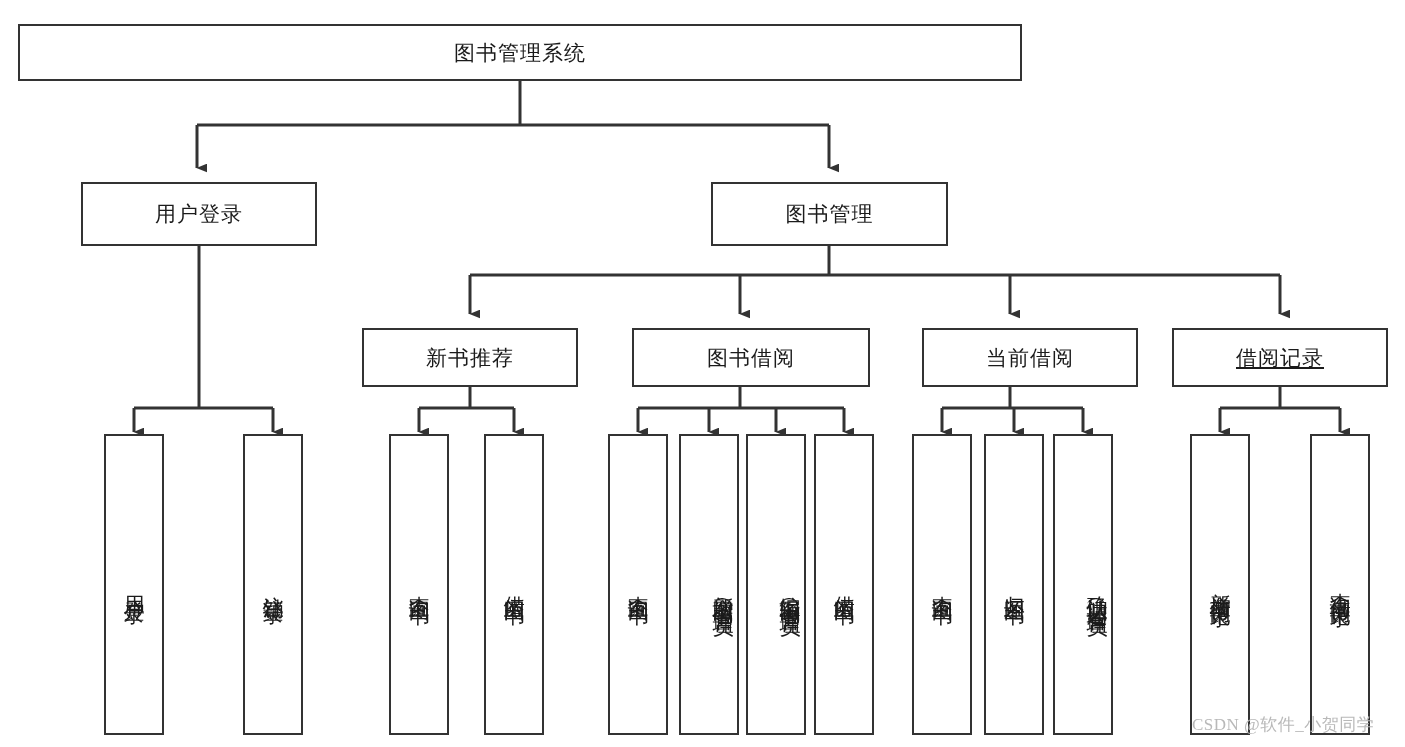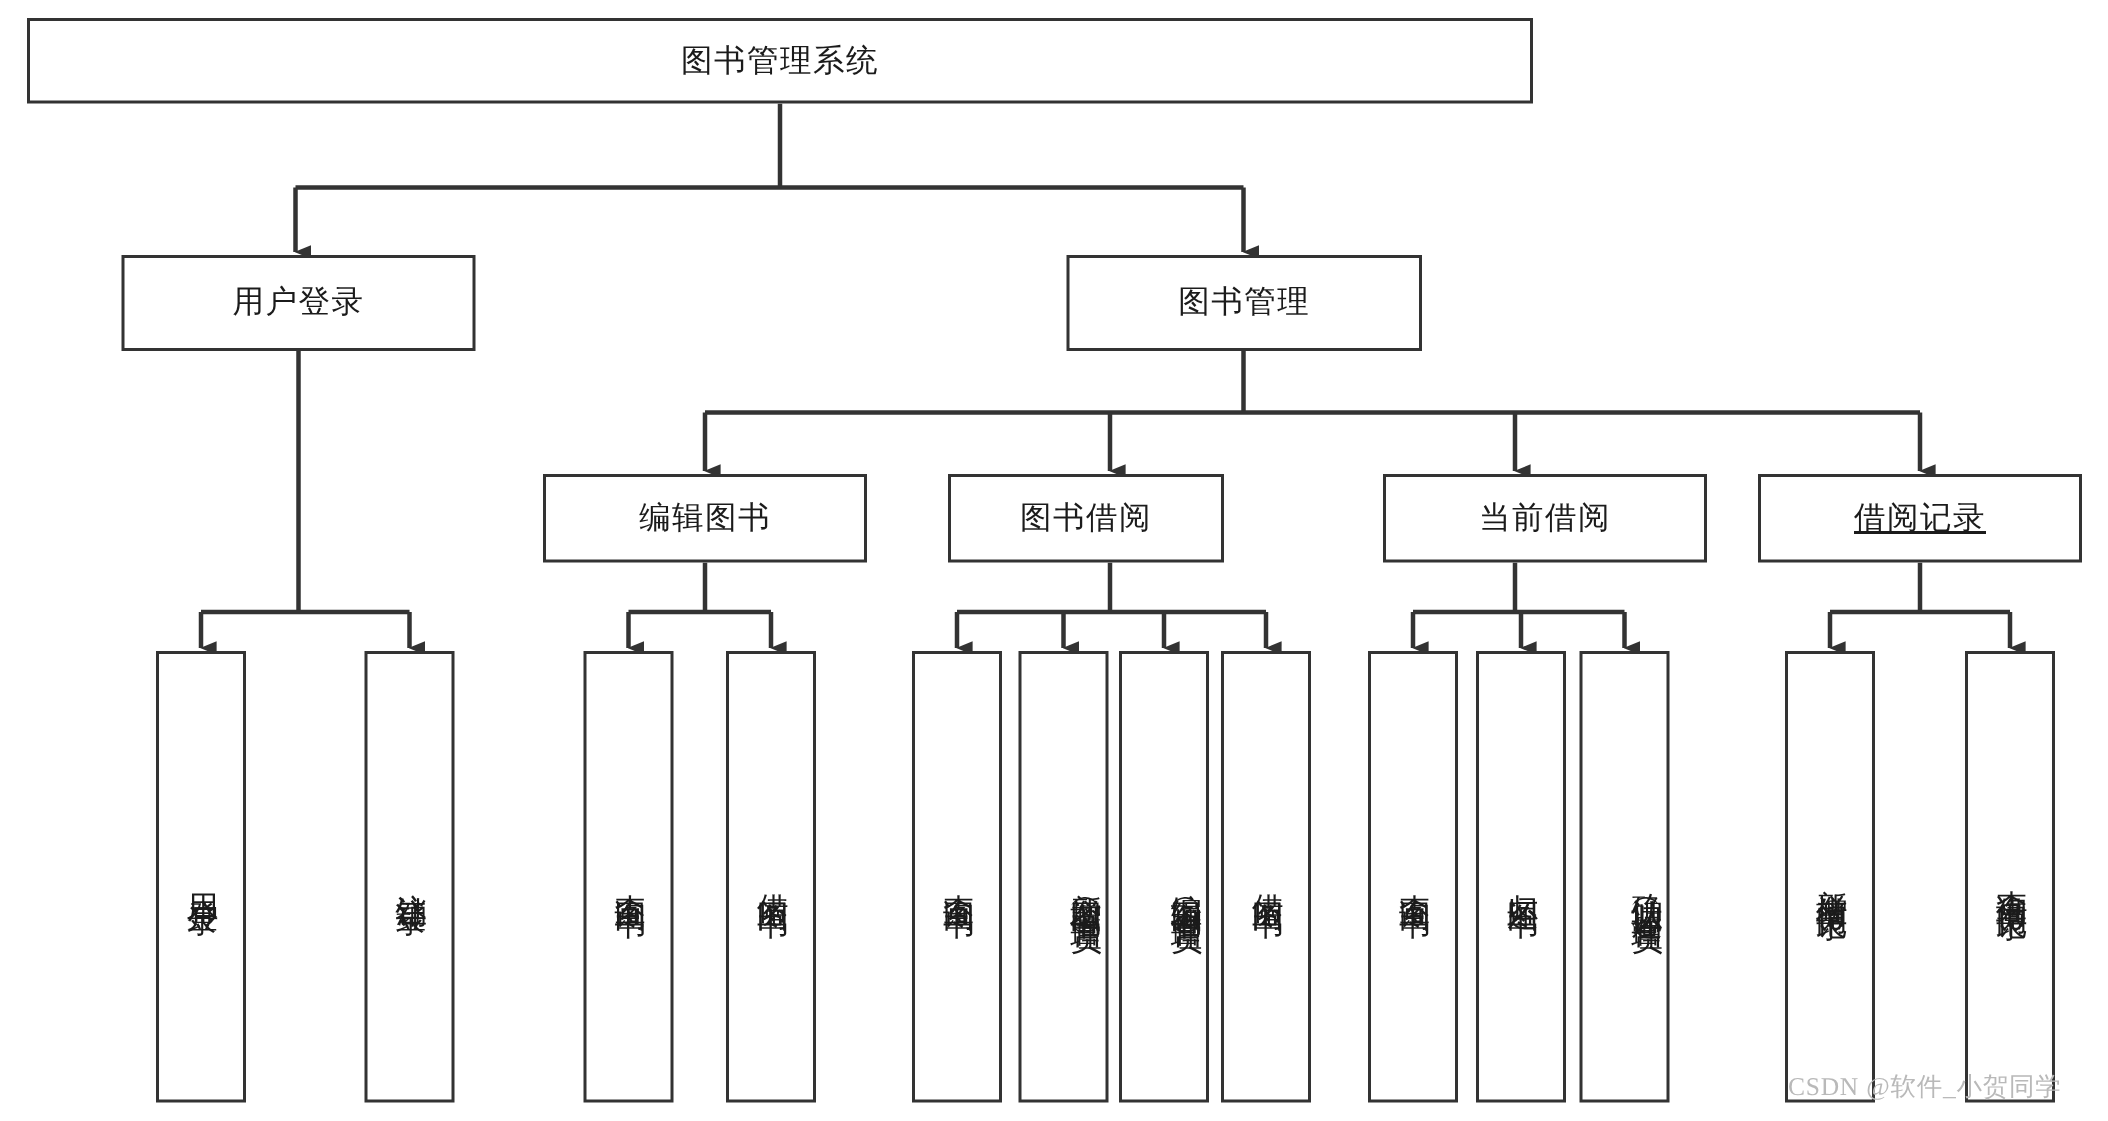--- a/index.html
+++ b/index.html
@@ -35,20 +35,21 @@
     display: flex;
     align-items: center;
     justify-content: center;
     color: #1b1b1b;
   }
   .node-horizontal {
     font-size: 21px;
     letter-spacing: 1px;
     line-height: 1.2;
     white-space: nowrap;
+    margin-top: 12px;
   }
   .node-vertical {
     writing-mode: vertical-rl;
     text-orientation: upright;
     font-size: 21px;
     line-height: 1.35;
     letter-spacing: 3px;
     align-items: flex-start;
     justify-content: center;
     padding-top: 16px;
@@ -132,22 +133,22 @@
       <path d="M1220,408 L1220,432" marker-end="url(#arrowhead)"></path>
       <path d="M1340,408 L1340,432" marker-end="url(#arrowhead)"></path>
     </g>
   </svg>
 
   <div class="node-box node-horizontal" style="left:18px; top:12px; width:1004px; height:57px;">图书管理系统</div>
 
   <div class="node-box node-horizontal" style="left:81px; top:170px; width:236px; height:64px;">用户登录</div>
   <div class="node-box node-horizontal" style="left:711px; top:170px; width:237px; height:64px;">图书管理</div>
 
-  <div class="node-box node-horizontal" style="left:362px; top:316px; width:216px; height:59px;">编辑图书</div>
-  <div class="node-box node-horizontal" style="left:632px; top:316px; width:184px; height:59px;">图书借阅</div>
+  <div class="node-box node-horizontal" style="left:362px; top:316px; width:216px; height:59px;">新书推荐</div>
+  <div class="node-box node-horizontal" style="left:632px; top:316px; width:238px; height:59px;">图书借阅</div>
   <div class="node-box node-horizontal" style="left:922px; top:316px; width:216px; height:59px;">当前借阅</div>
   <div class="node-box node-horizontal" style="left:1172px; top:316px; width:216px; height:59px;text-decoration:underline;">借阅记录</div>
 
   <div class="node-box node-vertical v-mid" style="left:104px; top:434px; width:60px; height:301px;">用户登录</div>
   <div class="node-box node-vertical v-mid" style="left:243px; top:434px; width:60px; height:301px;">注销登录</div>
 
   <div class="node-box node-vertical v-mid" style="left:389px; top:434px; width:60px; height:301px;">查询图书</div>
   <div class="node-box node-vertical v-mid" style="left:484px; top:434px; width:60px; height:301px;">借阅图书</div>
 
   <div class="node-box node-vertical v-mid" style="left:608px; top:434px; width:60px; height:301px;">查询图书</div>

